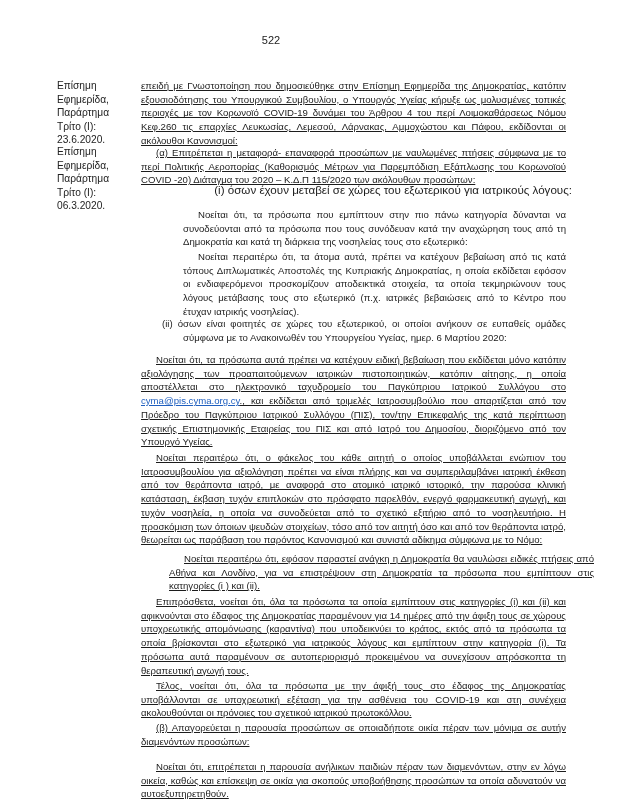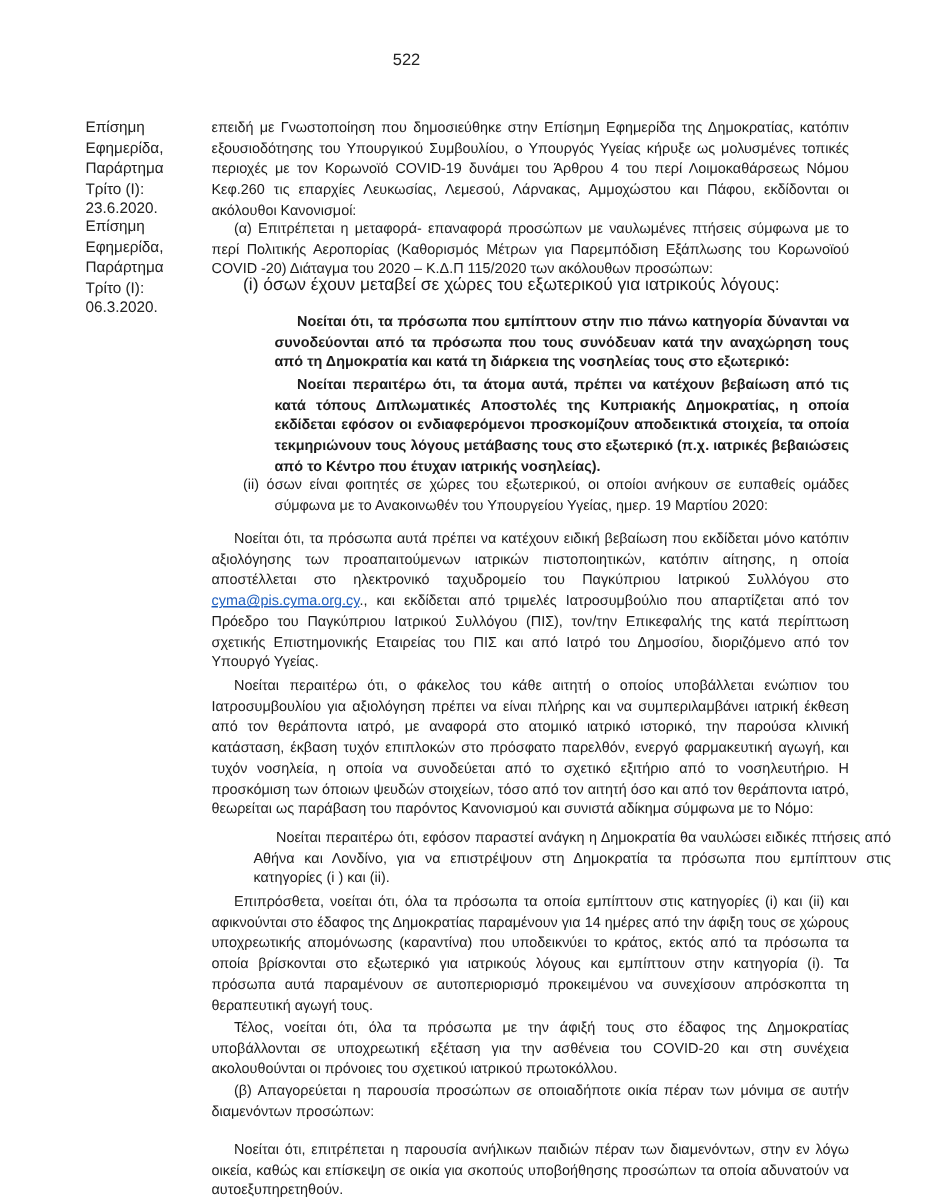--- a/index.html
+++ b/index.html
@@ -13,22 +13,22 @@
   }
   .margin-note {
     position: absolute; left: 57px; width: 75px;
     font-size: 10.2px; line-height: 13.6px; color: #222;
   }
   .para {
     position: absolute; font-size: 9.6px; line-height: 13.7px;
     text-align: justify; color: #1c1c1c;
   }
   .para.indent { text-indent: 15px; }
-  .main { left: 141px; width: 425px; }
-  .sub  { left: 183px; width: 383px; font-weight: bold; }
+  .main { left: 141px; width: 425px; text-decoration: underline; }
+  .sub  { left: 183px; width: 383px; }
   .heading-i {
     position: absolute; left: 162px; width: 410px;
     font-size: 11.6px; line-height: 15px; color: #1c1c1c;
   }
   .hang {
     position: absolute; left: 162px; width: 404px;
     font-size: 9.6px; line-height: 13.7px; text-align: justify; color: #1c1c1c;
     padding-left: 21px; text-indent: -21px; box-sizing: border-box;
   }
   a.email { color: #1f5fbf; text-decoration: underline; }
@@ -51,33 +51,33 @@
   <div>Εφημερίδα,</div>
   <div>Παράρτημα</div>
   <div>Τρίτο (Ι):</div>
   <div>06.3.2020.</div>
 </div>
 
 <div class="para main" style="top:79px;">επειδή με Γνωστοποίηση που δημοσιεύθηκε στην Επίσημη Εφημερίδα της Δημοκρατίας, κατόπιν εξουσιοδότησης του Υπουργικού Συμβουλίου, ο Υπουργός Υγείας κήρυξε ως μολυσμένες τοπικές περιοχές με τον Κορωνοϊό COVID-19 δυνάμει του Άρθρου 4 του περί Λοιμοκαθάρσεως Νόμου Κεφ.260 τις επαρχίες Λευκωσίας, Λεμεσού, Λάρνακας, Αμμοχώστου και Πάφου, εκδίδονται οι ακόλουθοι Κανονισμοί:</div>
 
 <div class="para main indent" style="top:146px;">(α)  Επιτρέπεται η μεταφορά- επαναφορά  προσώπων με ναυλωμένες πτήσεις σύμφωνα με το περί Πολιτικής Αεροπορίας (Καθορισμός Μέτρων για Παρεμπόδιση Εξάπλωσης του Κορωνοϊού COVID -20) Διάταγμα του 2020 – Κ.Δ.Π 115/2020 των ακόλουθων προσώπων:</div>
 
-<div class="heading-i" style="top:182px;">(i) όσων έχουν μεταβεί σε χώρες του εξωτερικού για ιατρικούς λόγους:</div>
+<div class="heading-i" style="top:182px;text-align:right;">(i) όσων έχουν μεταβεί σε χώρες του εξωτερικού για ιατρικούς λόγους:</div>
 
 <div class="para sub indent" style="top:208px;">Νοείται ότι, τα πρόσωπα που εμπίπτουν στην πιο πάνω κατηγορία δύνανται να συνοδεύονται από τα πρόσωπα που τους συνόδευαν κατά την αναχώρηση τους από τη Δημοκρατία και κατά τη διάρκεια της νοσηλείας τους στο εξωτερικό:</div>
 
 <div class="para sub indent" style="top:250px;">Νοείται περαιτέρω ότι, τα άτομα αυτά, πρέπει να κατέχουν βεβαίωση από τις κατά τόπους Διπλωματικές Αποστολές της Κυπριακής Δημοκρατίας, η οποία εκδίδεται εφόσον οι ενδιαφερόμενοι προσκομίζουν αποδεικτικά στοιχεία, τα οποία τεκμηριώνουν τους λόγους μετάβασης τους στο εξωτερικό (π.χ. ιατρικές βεβαιώσεις από το Κέντρο που έτυχαν ιατρικής νοσηλείας).</div>
 
-<div class="hang" style="top:317px;">(ii) όσων είναι φοιτητές σε χώρες του εξωτερικού, οι οποίοι ανήκουν σε ευπαθείς ομάδες σύμφωνα με το Ανακοινωθέν του Υπουργείου Υγείας, ημερ. 19 Μαρτίου 2020:</div>
+<div class="hang" style="top:317px;">(ii) όσων είναι φοιτητές σε χώρες του εξωτερικού, οι οποίοι ανήκουν σε ευπαθείς ομάδες σύμφωνα με το Ανακοινωθέν του Υπουργείου Υγείας, ημερ. 6 Μαρτίου 2020:</div>
 
 <div class="para main indent" style="top:353px;"><span>Νοείται ότι, τα πρόσωπα αυτά  πρέπει να κατέχουν ειδική βεβαίωση που εκδίδεται μόνο κατόπιν αξιολόγησης των προαπαιτούμενων ιατρικών πιστοποιητικών, κατόπιν αίτησης, η οποία αποστέλλεται στο ηλεκτρονικό ταχυδρομείο του Παγκύπριου Ιατρικού Συλλόγου στο </span><a class="email">cyma@pis.cyma.org.cy</a><span>., και εκδίδεται από τριμελές Ιατροσυμβούλιο που απαρτίζεται από τον Πρόεδρο του Παγκύπριου Ιατρικού Συλλόγου (ΠΙΣ), τον/την Επικεφαλής της κατά περίπτωση σχετικής Επιστημονικής Εταιρείας του ΠΙΣ και από Ιατρό του Δημοσίου, διοριζόμενο από τον Υπουργό Υγείας.</span></div>
 
 <div class="para main indent" style="top:451px;">Νοείται περαιτέρω ότι, ο φάκελος του κάθε αιτητή ο οποίος υποβάλλεται ενώπιον του Ιατροσυμβουλίου για αξιολόγηση πρέπει να είναι πλήρης και να συμπεριλαμβάνει ιατρική έκθεση από τον θεράποντα ιατρό, με αναφορά στο ατομικό ιατρικό ιστορικό, την παρούσα κλινική κατάσταση, έκβαση τυχόν επιπλοκών στο πρόσφατο παρελθόν, ενεργό φαρμακευτική αγωγή, και τυχόν νοσηλεία, η οποία να συνοδεύεται από το σχετικό εξιτήριο από το νοσηλευτήριο. Η προσκόμιση των όποιων ψευδών στοιχείων, τόσο από τον αιτητή όσο και από τον θεράποντα ιατρό, θεωρείται ως παράβαση του παρόντος Κανονισμού και συνιστά αδίκημα σύμφωνα με το Νόμο:</div>
 
 <div class="para main indent" style="top:552px;margin-left:28px;">Νοείται περαιτέρω ότι, εφόσον παραστεί ανάγκη η Δημοκρατία θα ναυλώσει ειδικές πτήσεις από Αθήνα και Λονδίνο, για να επιστρέψουν στη Δημοκρατία τα πρόσωπα που εμπίπτουν στις κατηγορίες (i ) και (ii).</div>
 
 <div class="para main indent" style="top:595px;">Επιπρόσθετα, νοείται ότι, όλα τα πρόσωπα τα οποία εμπίπτουν στις κατηγορίες (i) και (ii) και αφικνούνται στο έδαφος της Δημοκρατίας παραμένουν για 14 ημέρες από την άφιξη τους σε χώρους υποχρεωτικής απομόνωσης (καραντίνα)  που υποδεικνύει το κράτος, εκτός από τα πρόσωπα τα οποία βρίσκονται στο εξωτερικό για ιατρικούς λόγους και εμπίπτουν στην κατηγορία (i). Τα πρόσωπα αυτά παραμένουν σε αυτοπεριορισμό προκειμένου να συνεχίσουν απρόσκοπτα τη θεραπευτική αγωγή τους.</div>
 
-<div class="para main indent" style="top:679px;">Τέλος, νοείται ότι, όλα τα πρόσωπα με την άφιξή τους στο έδαφος της Δημοκρατίας υποβάλλονται σε υποχρεωτική εξέταση για την ασθένεια του COVID-20 και στη συνέχεια ακολουθούνται οι πρόνοιες του σχετικού ιατρικού πρωτοκόλλου.</div>
+<div class="para main indent" style="top:679px;">Τέλος, νοείται ότι, όλα τα πρόσωπα με την άφιξή τους στο έδαφος της Δημοκρατίας υποβάλλονται σε υποχρεωτική εξέταση για την ασθένεια του COVID-19 και στη συνέχεια ακολουθούνται οι πρόνοιες του σχετικού ιατρικού πρωτοκόλλου.</div>
 
 <div class="para main indent" style="top:721px;">(β) Απαγορεύεται η παρουσία  προσώπων σε οποιαδήποτε οικία πέραν των μόνιμα σε αυτήν διαμενόντων προσώπων:</div>
 
 <div class="para main indent" style="top:760px;">Νοείται ότι, επιτρέπεται η παρουσία ανήλικων παιδιών πέραν των διαμενόντων, στην εν λόγω οικεία, καθώς και επίσκεψη σε οικία για σκοπούς υποβοήθησης προσώπων τα οποία αδυνατούν να αυτοεξυπηρετηθούν.</div>
 
 </body></html>

